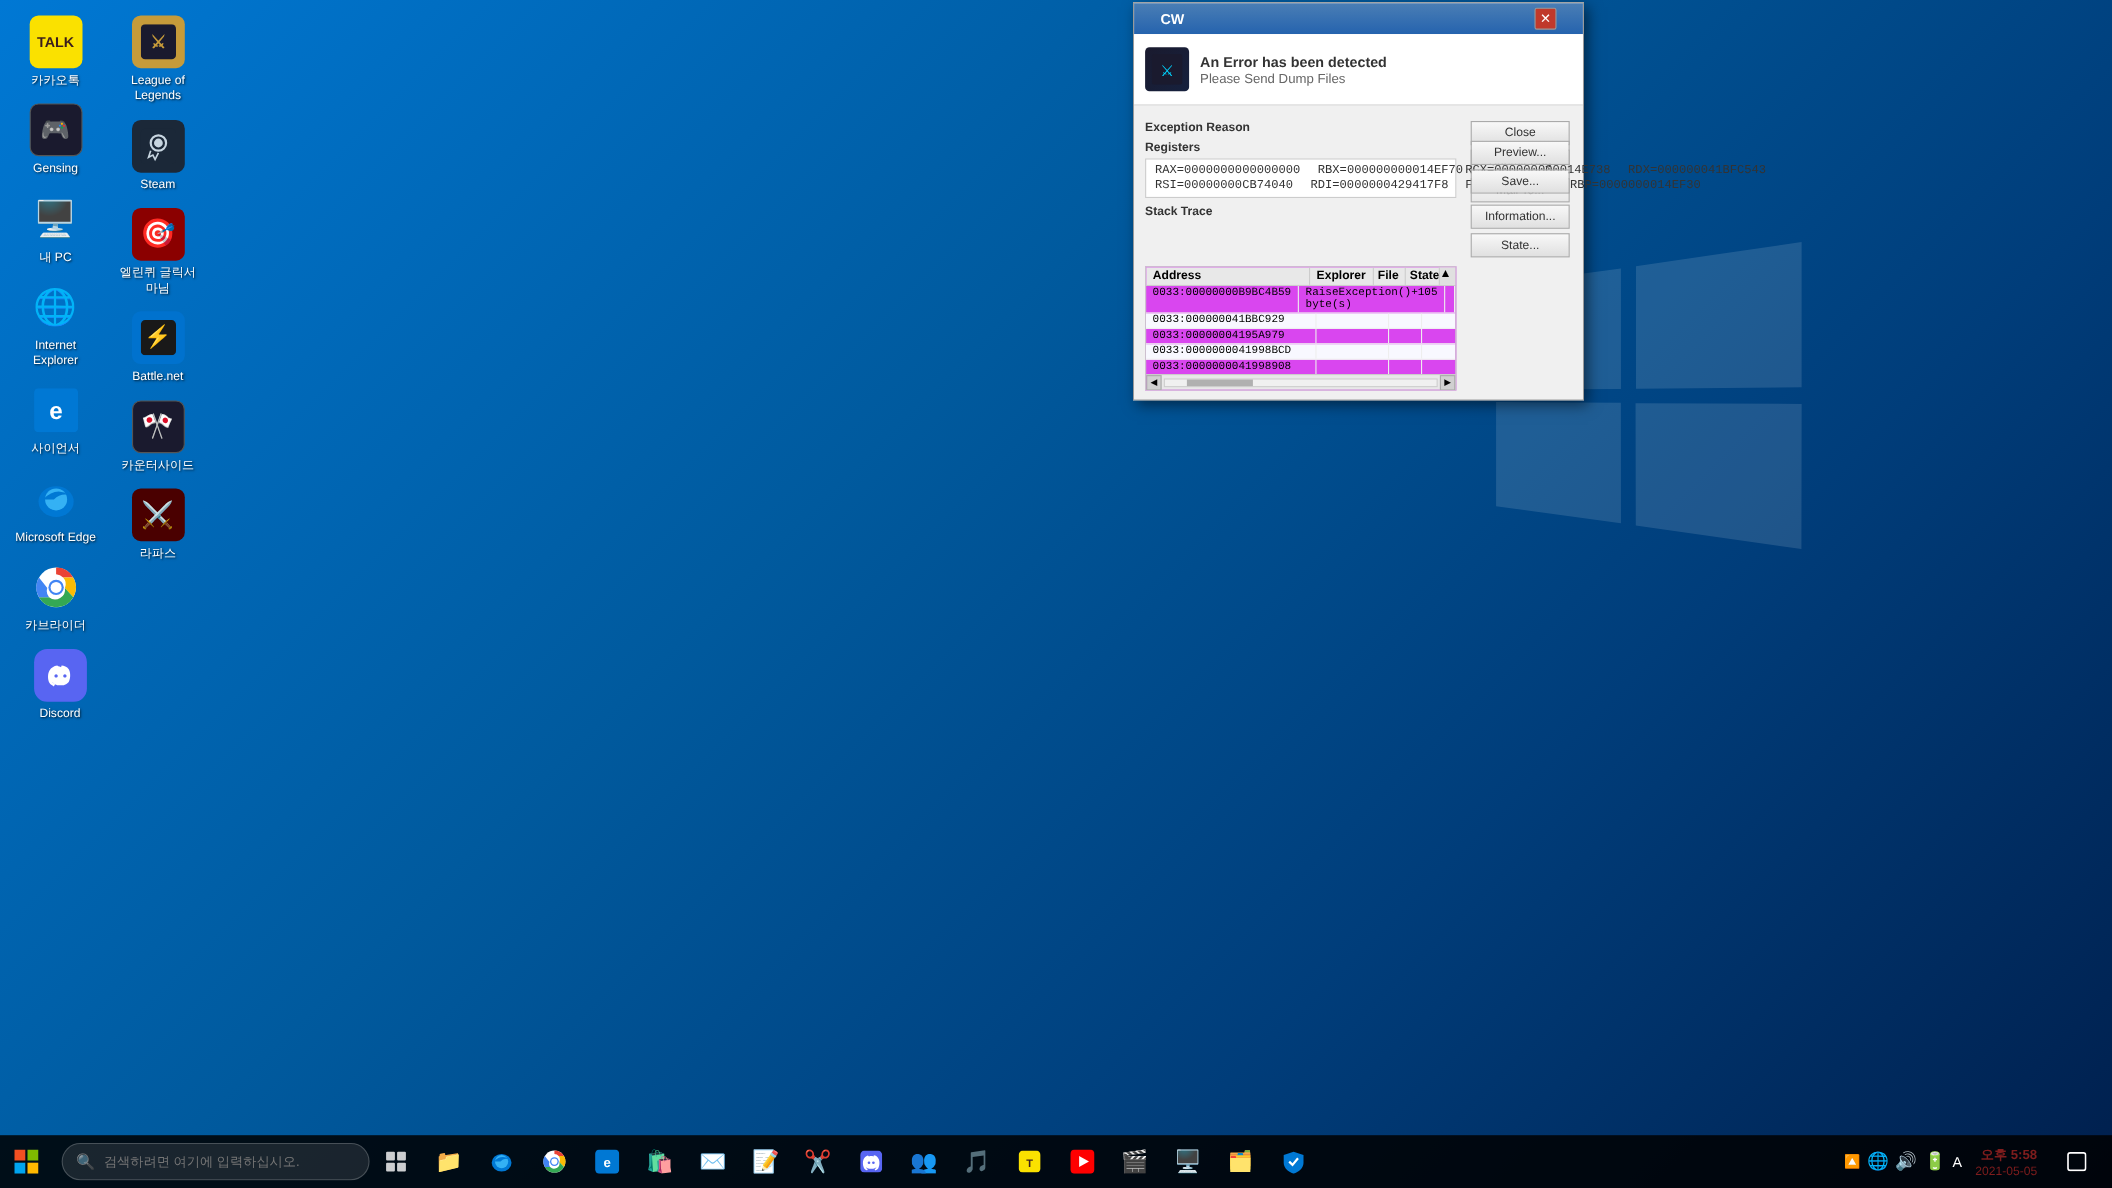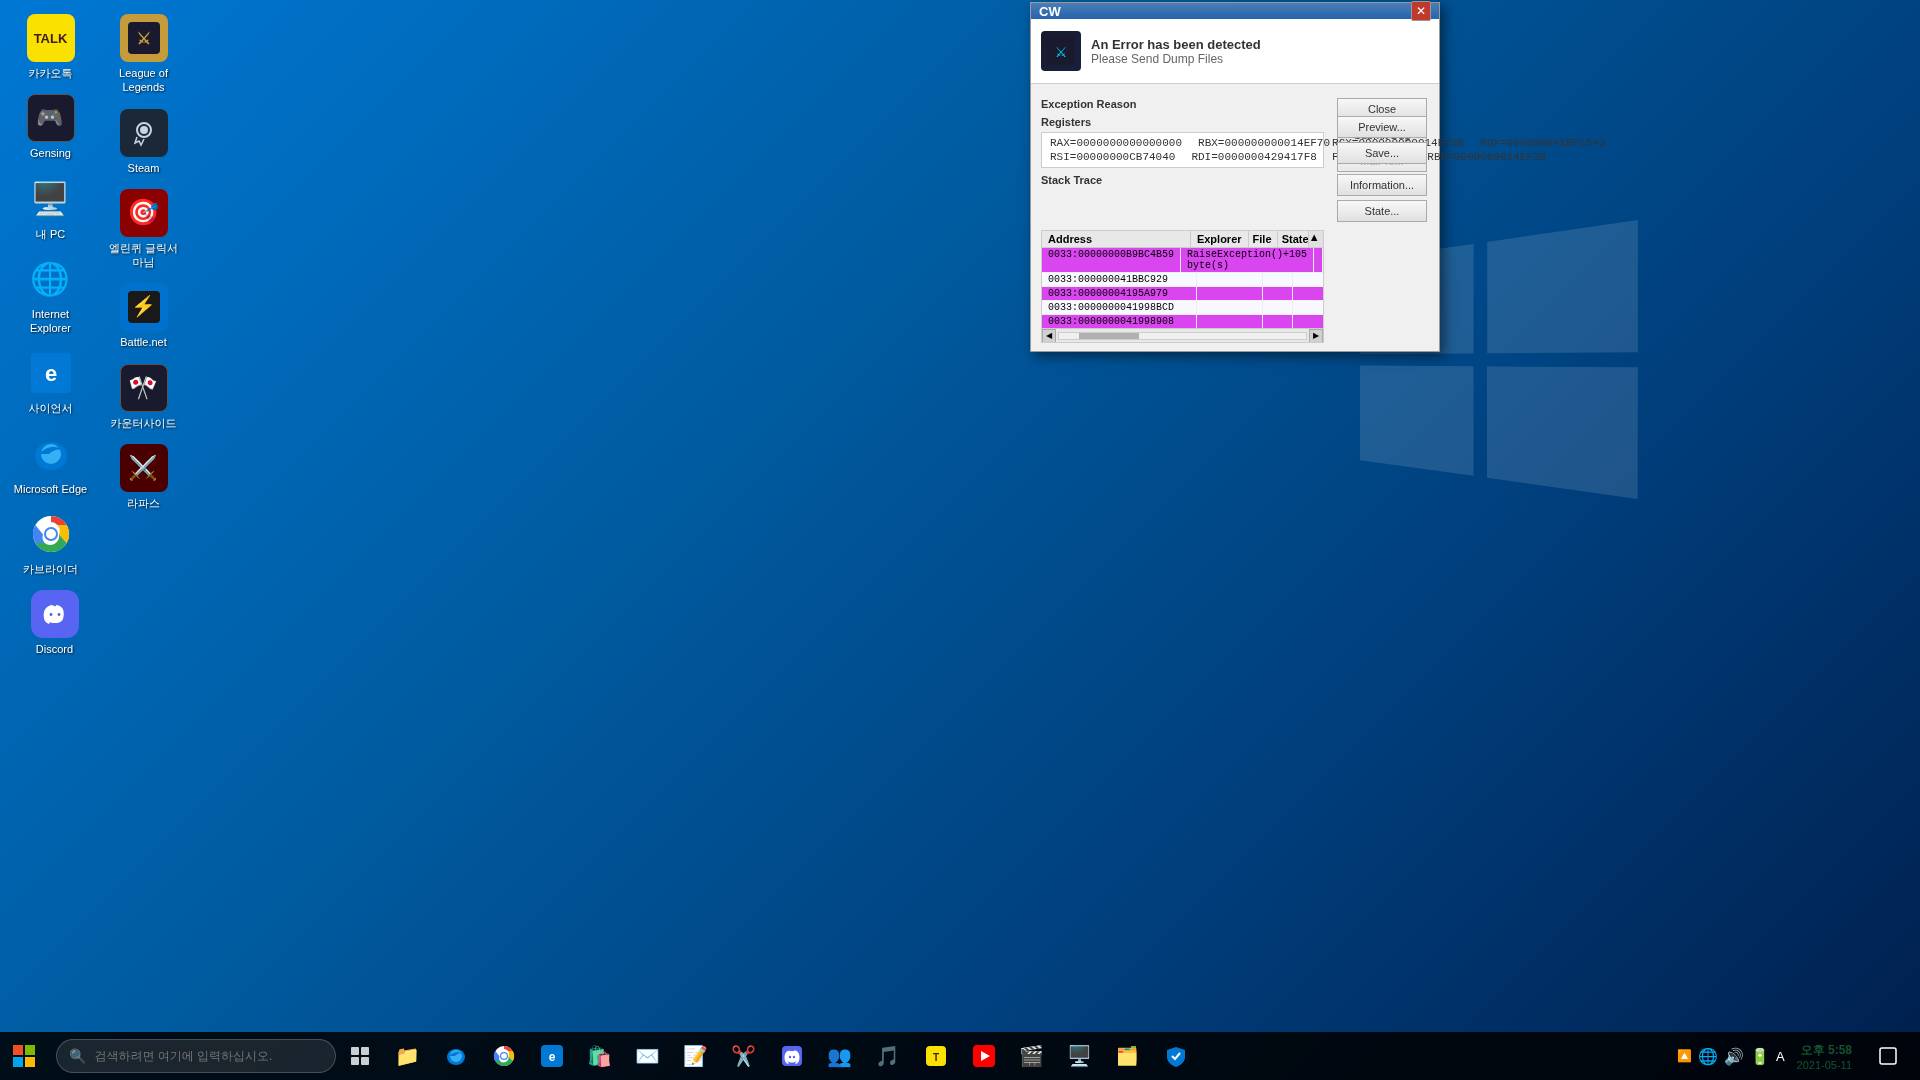--- a/index.html
+++ b/index.html
@@ -114,21 +114,21 @@
 
     .taskbar-sys-icons {
       display: flex;
       align-items: center;
       gap: 6px;
       color: white;
       font-size: 14px;
     }
 
     .taskbar-clock {
-      color: #14532d;
+      color: #7f1d1d;
       font-size: 12px;
       text-align: right;
       padding: 0 8px;
     }
 
     .taskbar-clock .time { font-weight: bold; }
     .taskbar-clock .date { font-size: 11px; }
 
     .taskbar-notification {
       width: 48px;
@@ -150,25 +150,25 @@
       border: 1px solid #999;
       box-shadow: 4px 4px 12px rgba(0,0,0,0.5);
       font-family: 'Segoe UI', Arial, sans-serif;
       font-size: 12px;
       z-index: 200;
     }
 
     .dialog-titlebar {
       background: linear-gradient(to bottom, #4a7eb5, #2563ae);
       color: white;
-      padding: 5px 8px;
+      padding: 5px 24px;
       display: flex;
       align-items: center;
       justify-content: space-between;
-      height: 16px;
+      height: 28px;
     }
 
     .dialog-title {
       font-size: 13px;
       font-weight: bold;
     }
 
     .dialog-close-btn {
       width: 20px;
       height: 20px;
@@ -752,21 +752,21 @@
   <div class="taskbar-right">
     <div class="taskbar-sys-icons">
       <span style="cursor:pointer;color:white;font-size:12px;">🔼</span>
       <span style="cursor:pointer;font-size:16px;">🌐</span>
       <span style="cursor:pointer;font-size:16px;">🔊</span>
       <span style="cursor:pointer;font-size:16px;">🔋</span>
       <span style="color:white;font-size:13px;">A</span>
     </div>
     <div class="taskbar-clock">
       <div class="time">오후 5:58</div>
-      <div class="date">2021-05-11</div>
+      <div class="date">2021-05-05</div>
     </div>
     <div class="taskbar-notification">
       <svg width="18" height="18" viewBox="0 0 18 18">
           <rect x="1" y="1" width="16" height="16" rx="2" fill="none" stroke="white" stroke-width="1.5"></rect>
         </svg>
     </div>
   </div>
 </div>
 
 </body></html>

